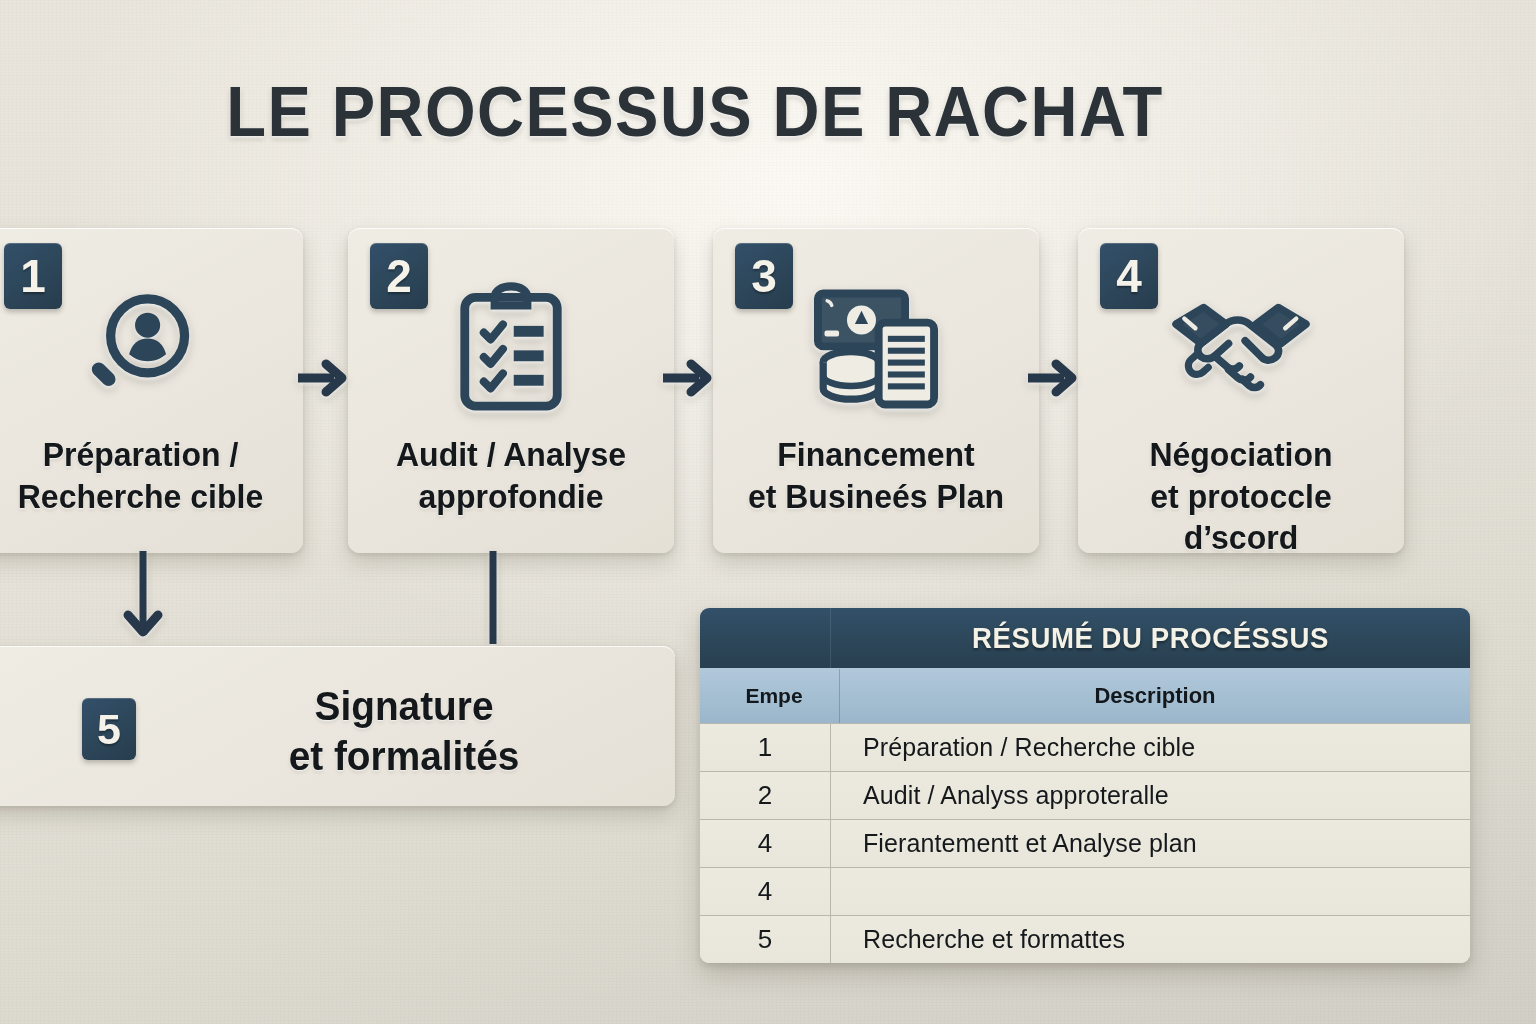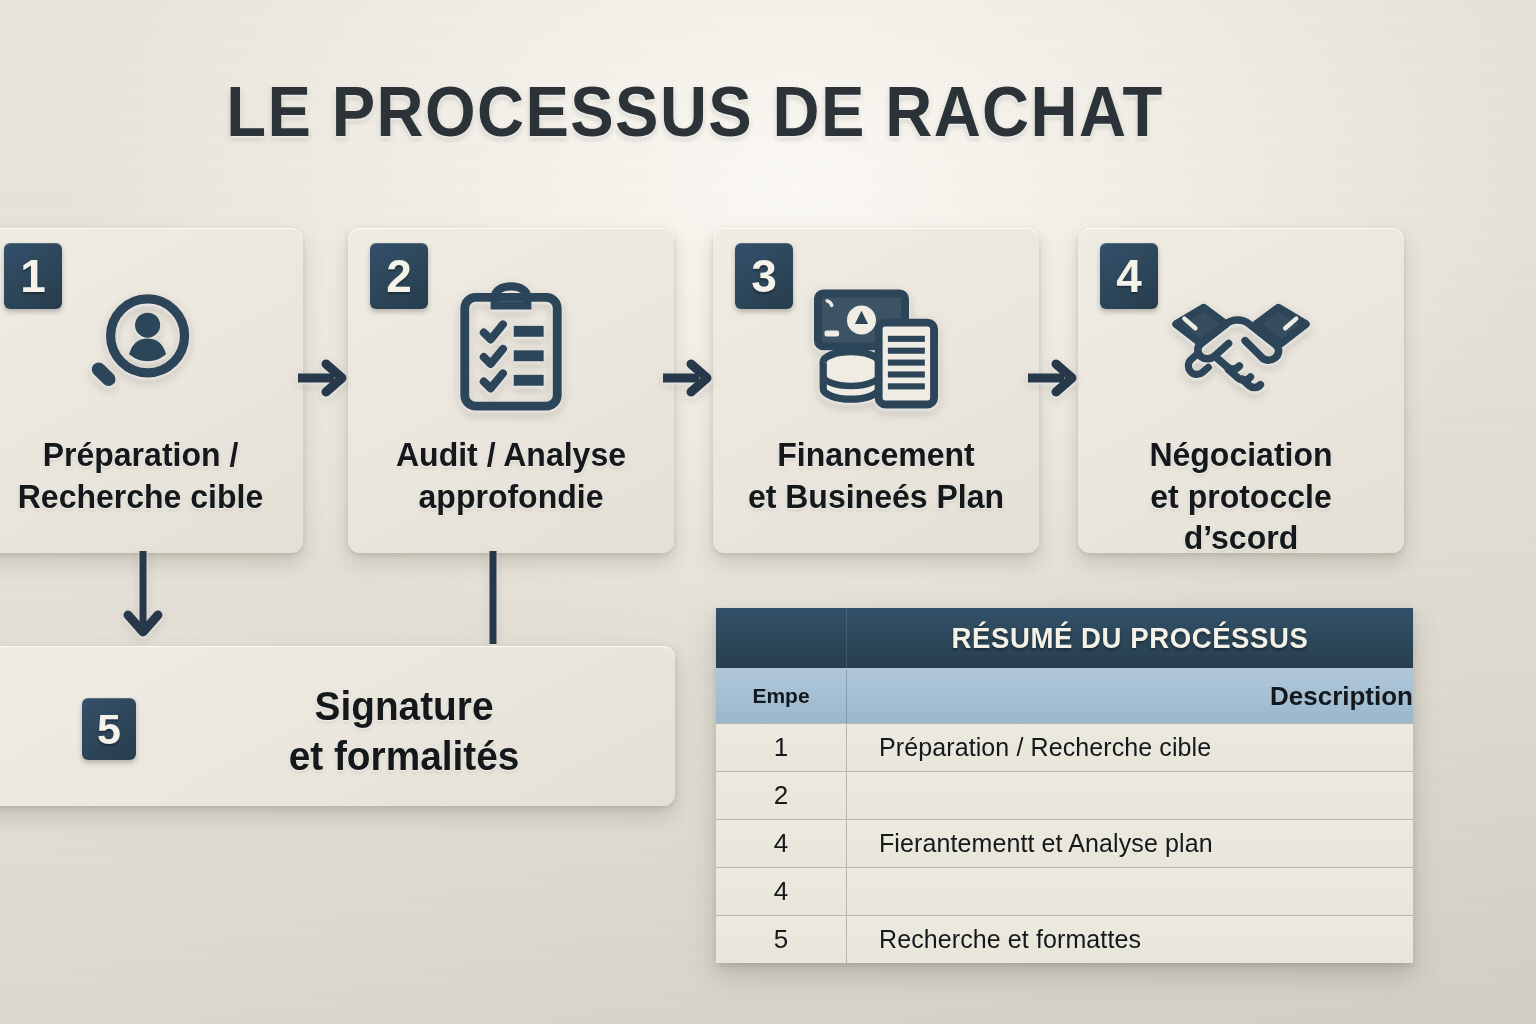--- a/index.html
+++ b/index.html
@@ -126,24 +126,24 @@
 
   
   .h-arrow, .v-conn {
     position: absolute;
     filter: drop-shadow(0 2px 2px rgba(255,255,255,0.75)) drop-shadow(0 2px 3px rgba(80,75,60,0.25));
   }
 
   
   .table {
     position: absolute;
-    left: 716px;
+    left: 700px;
     top: 608px;
-    width: 697px;
-    border-radius: 0;
+    width: 770px;
+    border-radius: 9px;
     overflow: hidden;
     box-shadow: 0 12px 24px rgba(95,90,75,0.26), 0 3px 6px rgba(95,90,75,0.18);
     background: #e9e6dd;
   }
   .tbl-title {
     height: 60px;
     background: linear-gradient(180deg, #33506a 0%, #2c4759 55%, #283f50 100%);
     display: flex;
     align-items: center;
   }
@@ -158,36 +158,37 @@
     font-family: "Liberation Sans Narrow", "Liberation Sans", sans-serif;
     transform: scaleX(0.95);
     text-shadow: 0 2px 3px rgba(0,0,0,0.40);
   }
   .tbl-head {
     height: 54px;
     background: linear-gradient(180deg, #b0c8da 0%, #a3bdd1 60%, #9bb6cb 100%);
     display: flex;
     align-items: center;
     border-top: 1px solid rgba(255,255,255,0.22);
+    padding-left: 9px;
   }
   .tbl-head .c1 {
     width: 130px;
     text-align: center;
     font-size: 21px;
     font-weight: 700;
     color: #13181c;
     border-right: 1px solid rgba(90,110,130,0.45);
     height: 100%;
     display: flex; align-items: center; justify-content: center;
     font-family: "Liberation Sans Narrow", "Liberation Sans", sans-serif;
   }
   .tbl-head .c2 {
     flex: 1;
-    text-align: right;
-    font-size: 26px;
+    text-align: center;
+    font-size: 22px;
     font-weight: 700;
     color: #13181c;
     font-family: "Liberation Sans Narrow", "Liberation Sans", sans-serif;
   }
   .tbl-row {
     height: 47px;
     display: flex;
     align-items: stretch;
     background: linear-gradient(180deg, #eceade 0%, #e8e5da 100%);
     border-top: 1px solid #b9b6ab;
@@ -351,20 +352,21 @@
       <div class="c1">Empe</div>
       <div class="c2">Description</div>
     </div>
 
     <div class="tbl-row">
       <div class="c1">1</div>
       <div class="c2">Préparation / Recherche cible</div>
     </div>
     <div class="tbl-row">
       <div class="c1">2</div>
+      <div class="c2">Audit / Analyss approteralle</div>
     </div>
     <div class="tbl-row">
       <div class="c1">4</div>
       <div class="c2">Fierantementt et Analyse plan</div>
     </div>
     <div class="tbl-row">
       <div class="c1">4</div>
     </div>
     <div class="tbl-row">
       <div class="c1">5</div>

